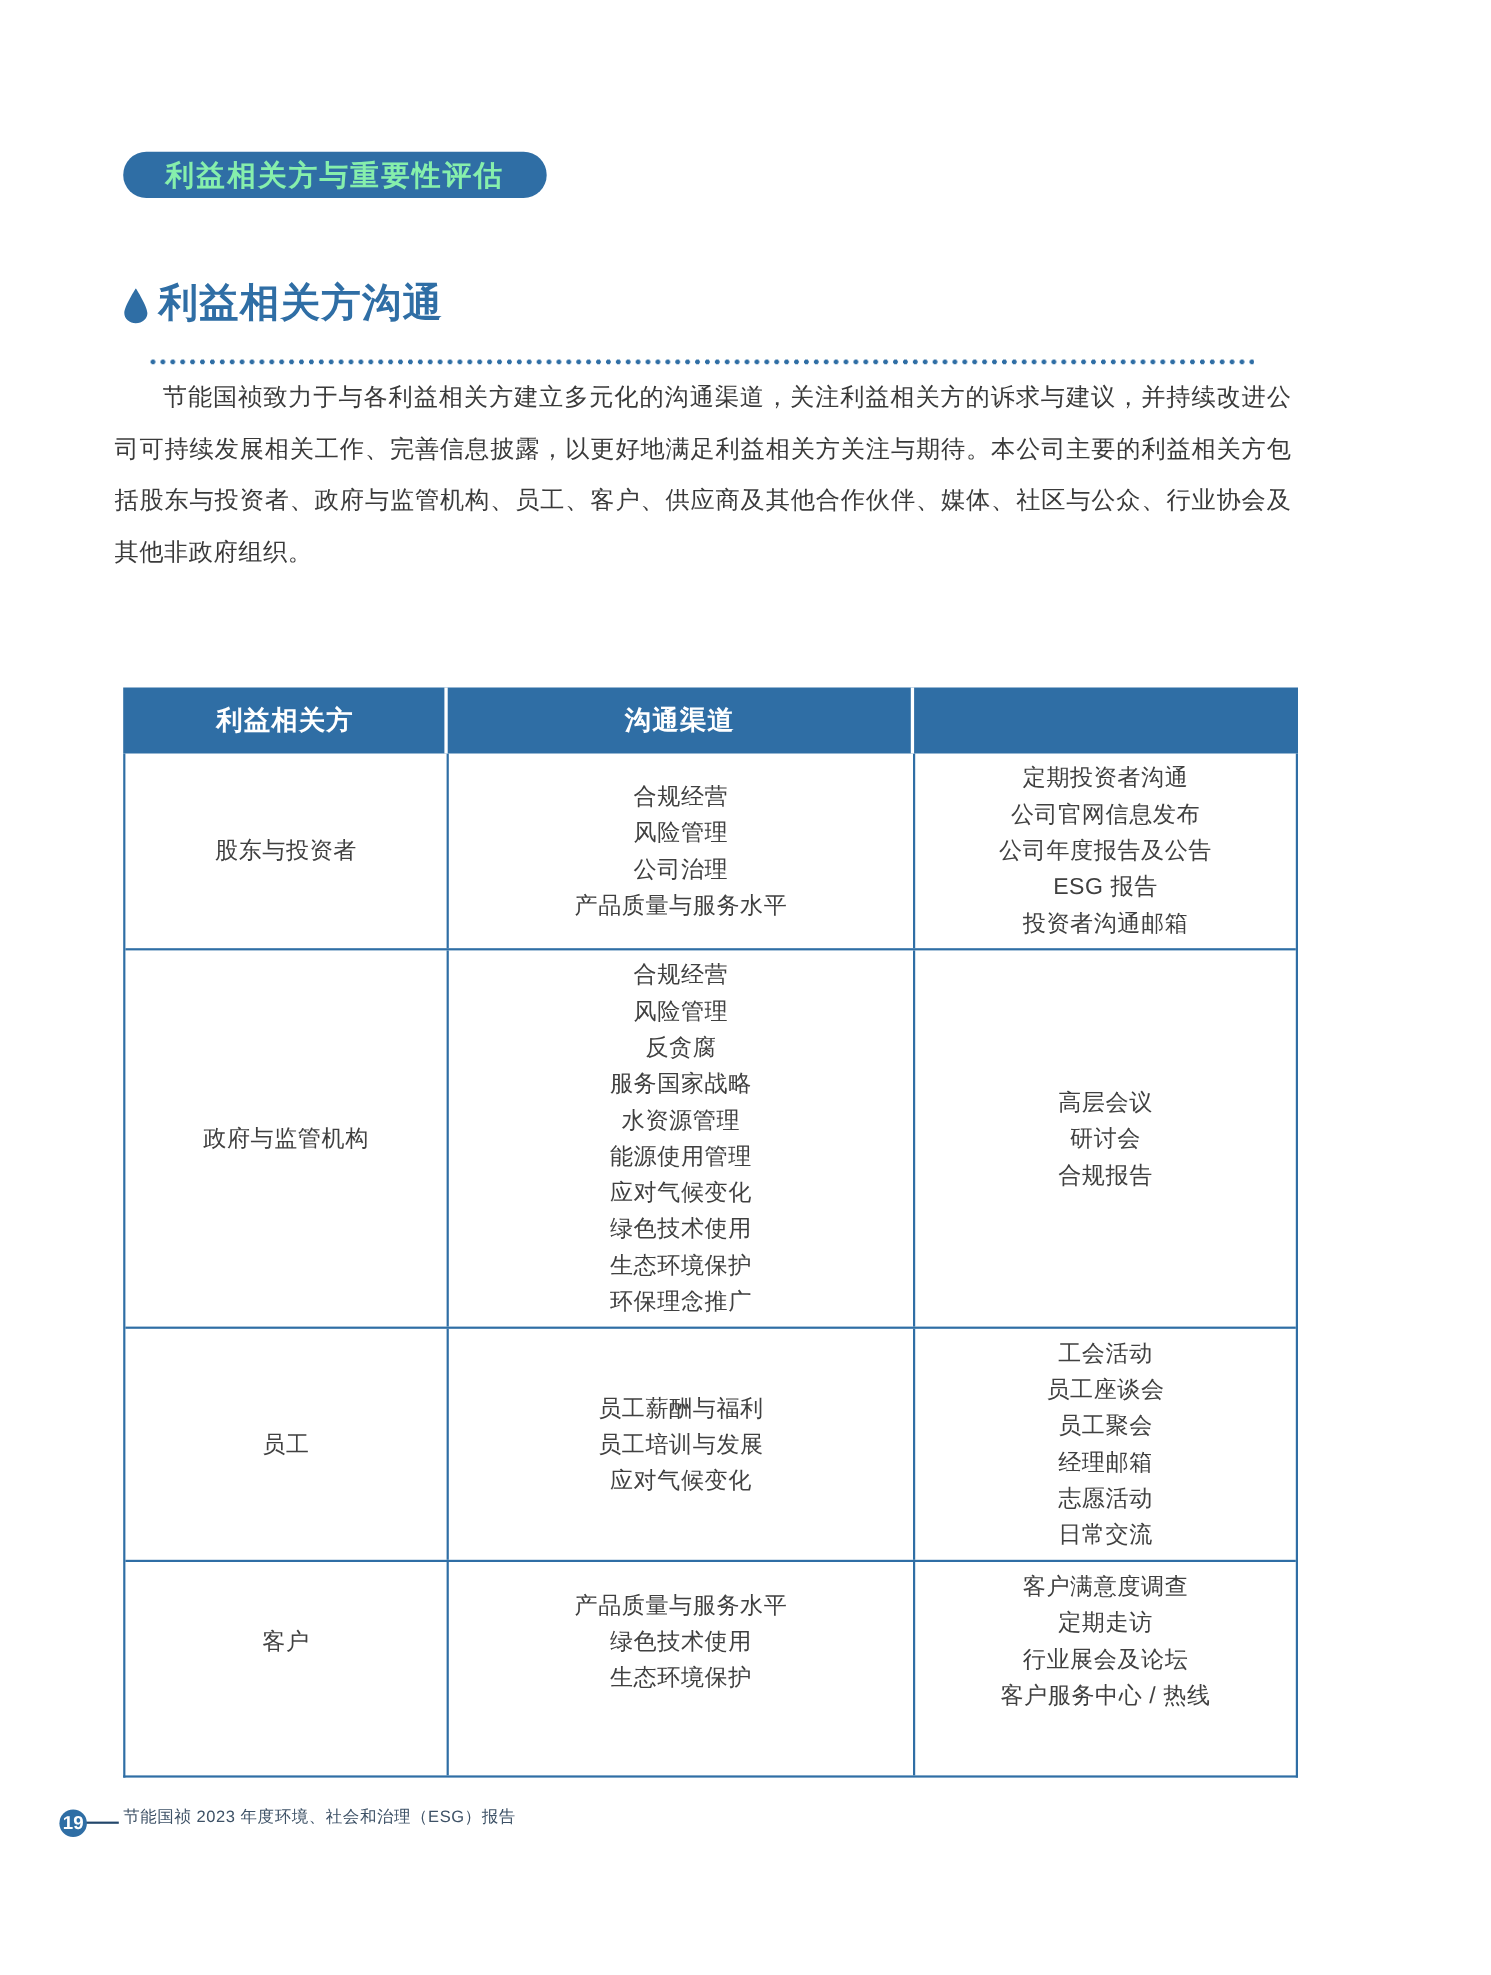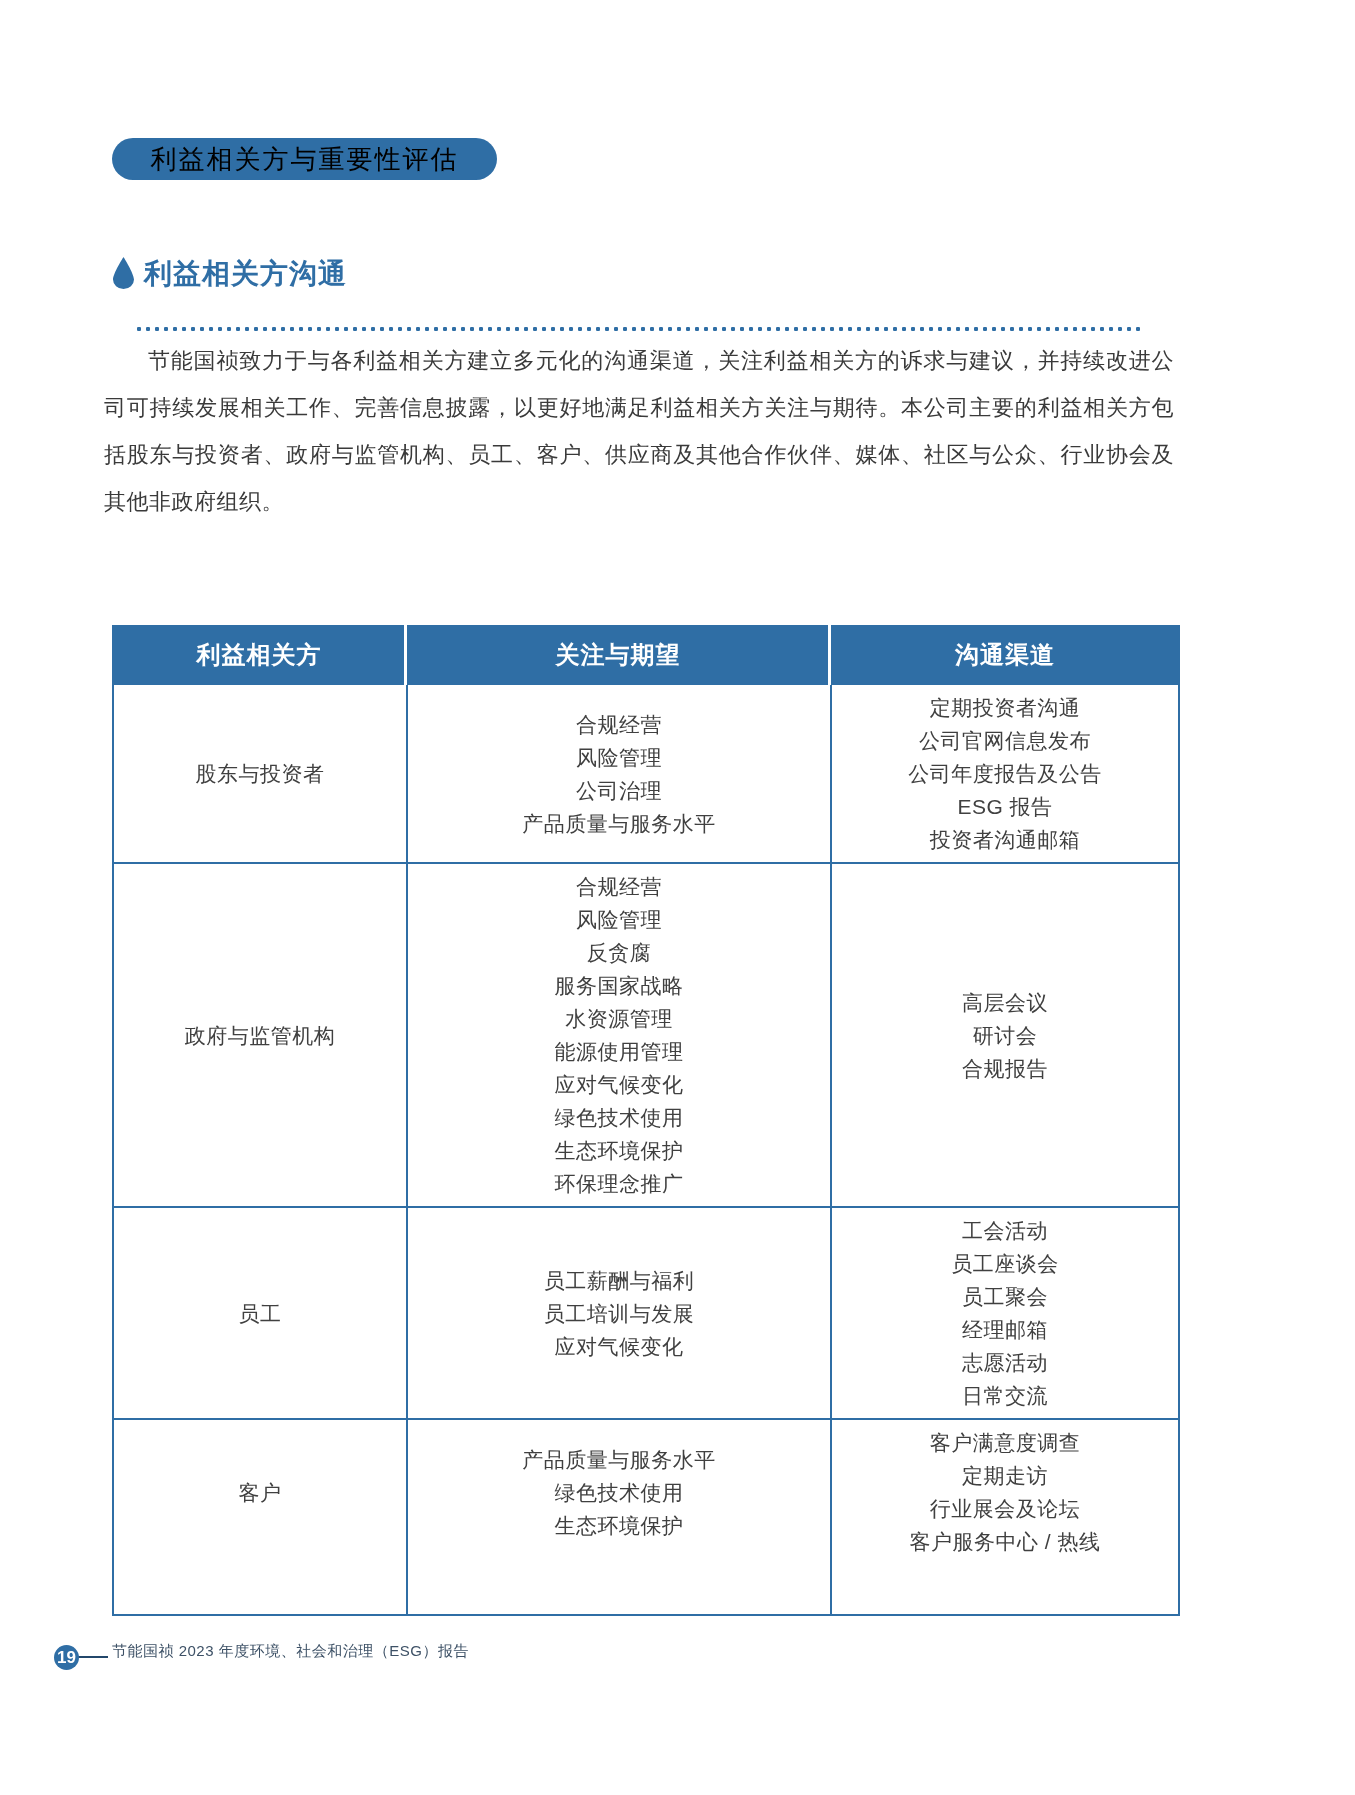--- a/index.html
+++ b/index.html
@@ -2,27 +2,27 @@
 <html style="--accent: #2f6ea5; --text: #3a3a3a;"><head>
 <meta charset="utf-8">
 <style>
   :root { --accent:#2f6ea5; --text:#3a3a3a; }
   * { margin:0; padding:0; box-sizing:border-box; }
   body { background:#fff; font-family:"Liberation Sans","DejaVu Sans",sans-serif; }
   .page { position:relative; width:1355px; height:1795px; background:#ffffff; overflow:hidden; }
 
   
   .banner-pill { position:absolute; left:112px; top:138px; width:385px; height:42px;
-    background:var(--accent); border-radius:21px; color:#000000; font-size:26px; font-weight:normal;
+    background:var(--accent); border-radius:21px; color:#86efac; font-size:26px; font-weight:bold;
     display:flex; align-items:center; justify-content:center; letter-spacing:2px; }
 
   
   .section-head { position:absolute; left:112px; top:257px; display:flex; align-items:flex-end; gap:9px; }
   .drop-icon { width:23px; height:32px; flex:0 0 auto; }
-  .section-title { font-size:28px; font-weight:600; color:var(--accent); letter-spacing:1px; line-height:1; padding-bottom:1px; }
+  .section-title { font-size:36px; font-weight:600; color:var(--accent); letter-spacing:1px; line-height:1; padding-bottom:1px; }
   .dotted-rule { position:absolute; left:136px; top:326px; width:1004px; height:6px;
     background-image:radial-gradient(circle 2.2px at 3px 3px, var(--accent) 95%, rgba(0,0,0,0)); 
     background-size:9px 6px; background-repeat:repeat-x; }
 
   
   .intro { position:absolute; left:104px; top:337px; width:1070px; font-size:22px; line-height:47px;
     color:var(--text); text-align:justify; text-indent:2em; letter-spacing:0.5px; }
 
   
   .s-table { position:absolute; left:112px; top:625px; width:1068px; }
@@ -62,21 +62,20 @@
     </svg>
     <span class="section-title">利益相关方沟通</span>
   </div>
   <div class="dotted-rule"></div>
 
   <p class="intro">节能国祯致力于与各利益相关方建立多元化的沟通渠道，关注利益相关方的诉求与建议，并持续改进公司可持续发展相关工作、完善信息披露，以更好地满足利益相关方关注与期待。本公司主要的利益相关方包括股东与投资者、政府与监管机构、员工、客户、供应商及其他合作伙伴、媒体、社区与公众、行业协会及其他非政府组织。</p>
 
   <div class="s-table">
     <div class="t-head">
       <div class="h-cell">利益相关方</div>
-      <div class="h-cell">关注与期望</div>
       <div class="h-cell">沟通渠道</div>
       <div class="h-gap g1"></div>
       <div class="h-gap g2"></div>
     </div>
     <div class="t-body">
         <div class="t-row row-0">
           <div class="t-cell">
             <div class="cell-line">股东与投资者</div>
           </div>
           <div class="t-cell">

